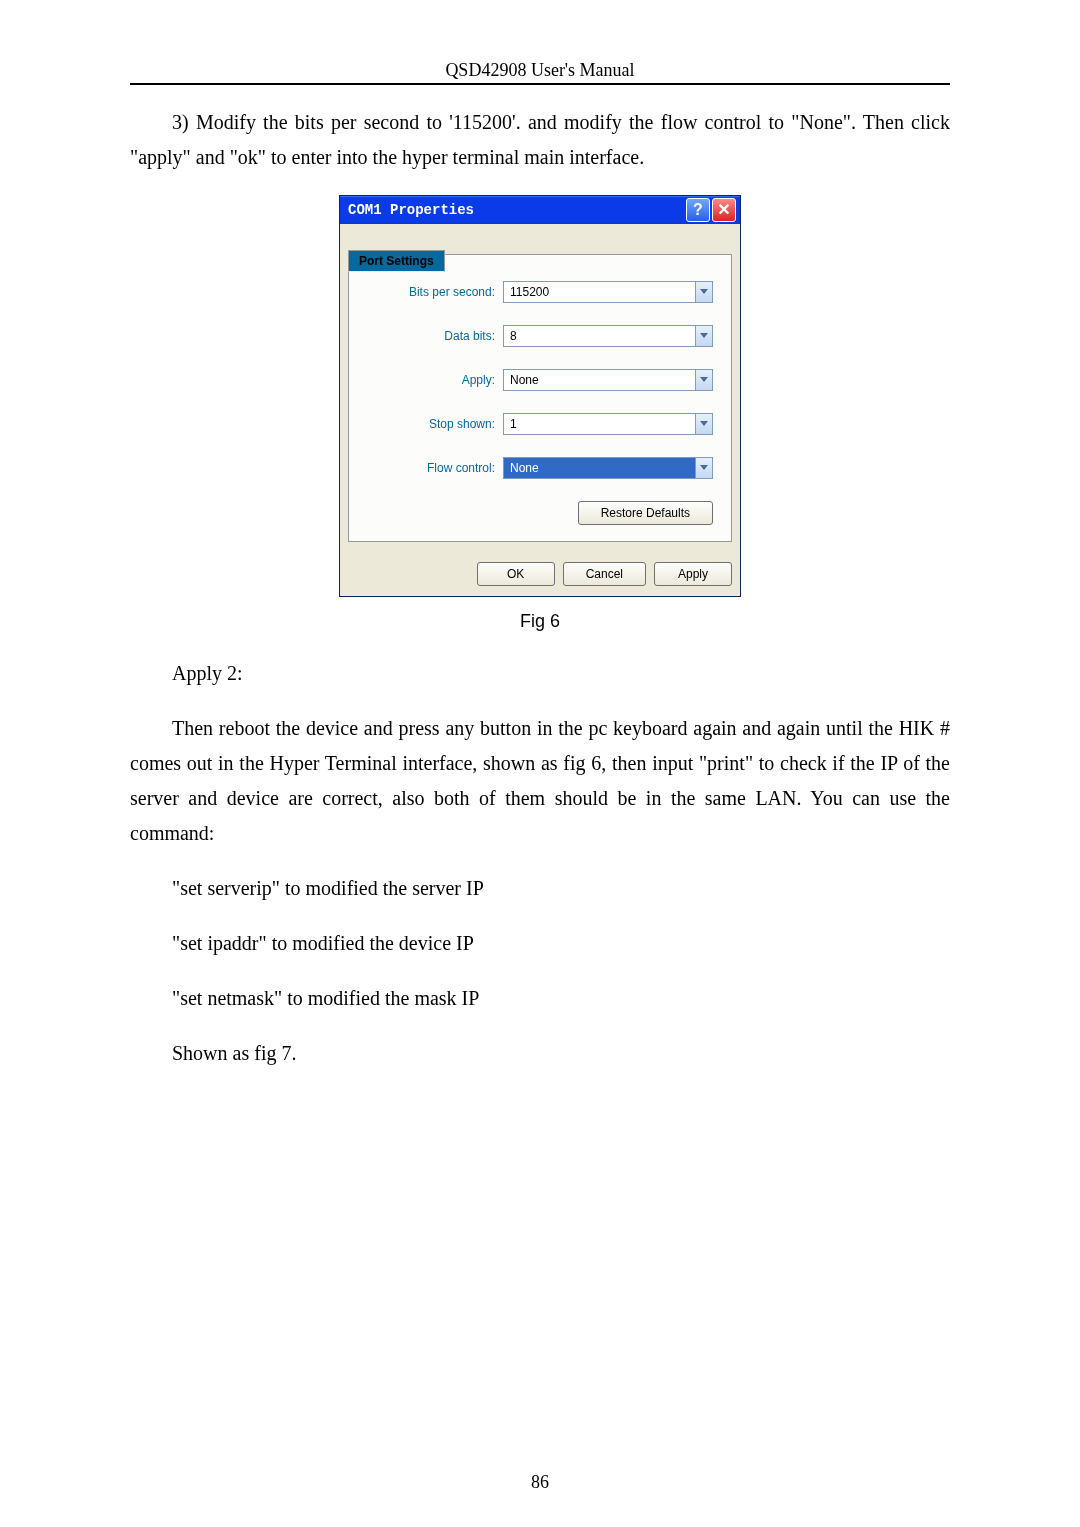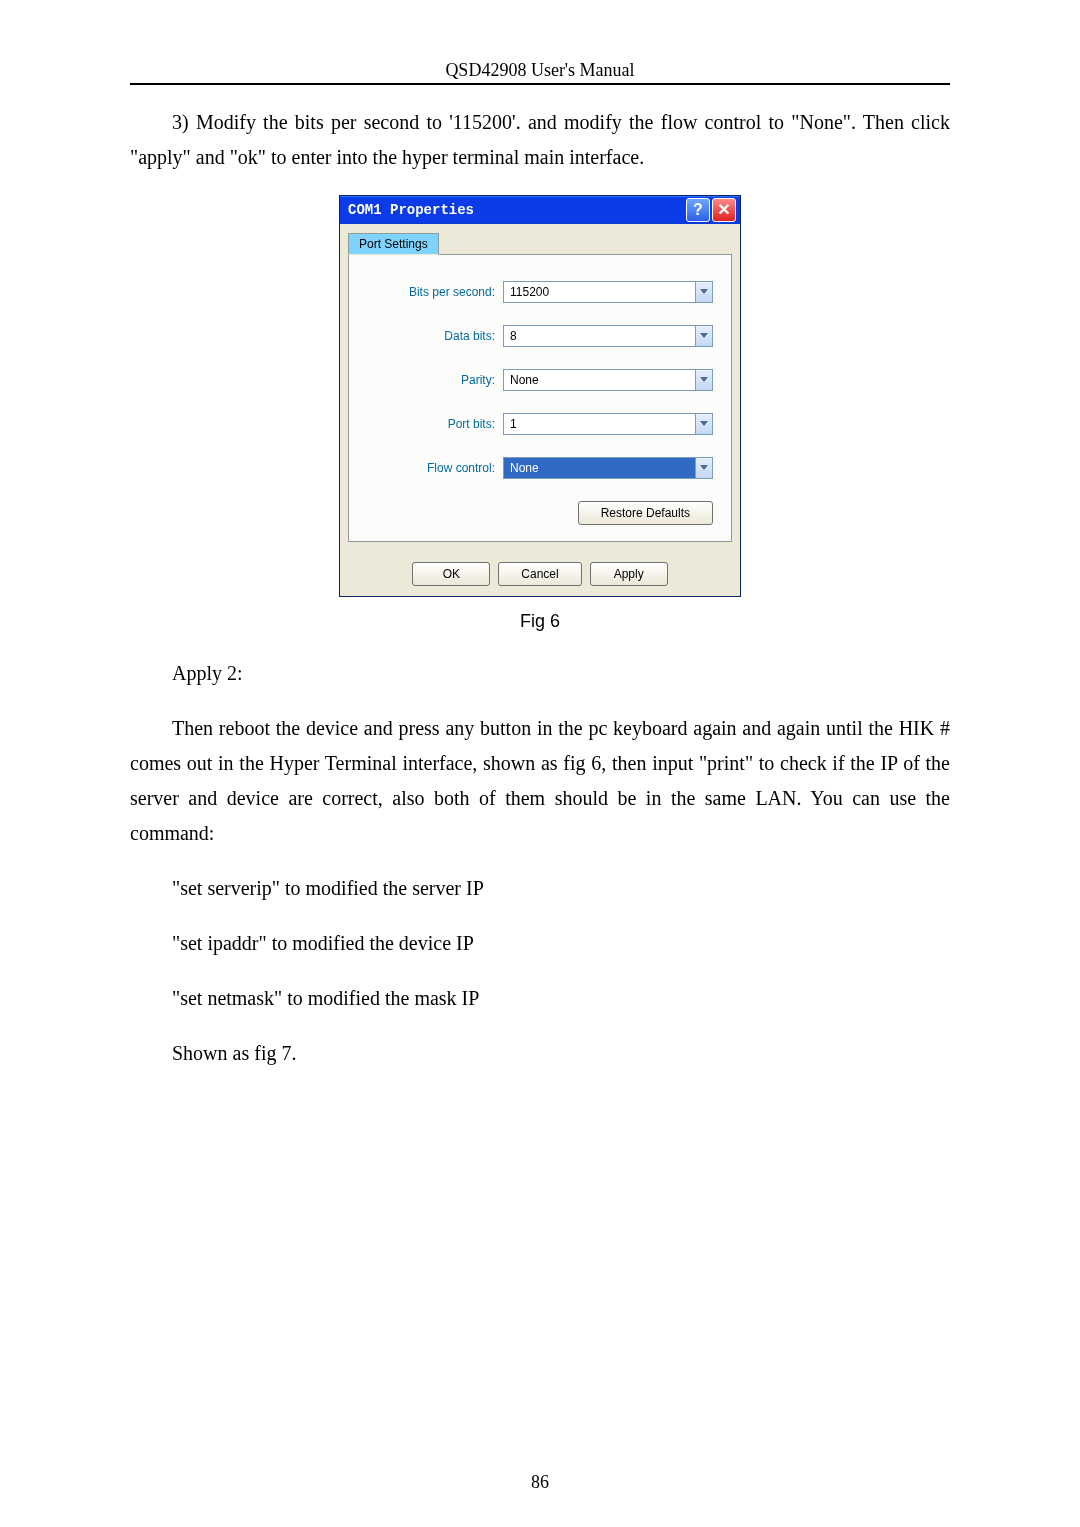--- a/index.html
+++ b/index.html
@@ -85,28 +85,29 @@
     line-height: 1;
   }
   .title-help { background: linear-gradient(to bottom, #6fa6ff, #2a5fe6); color:#fff; }
   .title-close { background: linear-gradient(to bottom, #f88, #d22); color:#fff; }
 
   .tab-area {
     padding: 8px 8px 10px 8px;
   }
   .tab {
     display: inline-block;
-    background: #7dd3fc;
+    background: #0369a1;
     border: 1px solid #919b9c;
     border-bottom: 1px solid #ece9d8;
     padding: 3px 10px 3px 10px;
     position: relative;
-    top: 1px;
+    top: 18px;
     z-index: 2;
     font-size: 12px;
+    font-weight: bold;
   }
   .tab-panel {
     border: 1px solid #919b9c;
     background: #fcfcfa;
     padding: 26px 18px 16px 18px;
     position: relative;
     z-index: 1;
   }
   .form-row {
     display: flex;
@@ -167,21 +168,21 @@
     font-family: Tahoma, Arial, sans-serif;
     padding: 0 22px;
     box-sizing: border-box;
     text-align: center;
     display:inline-flex; align-items:center; justify-content:center;
   }
   .win-btn.wide { min-width: 118px; }
 
   .bottom-buttons {
     display: flex;
-    justify-content: center;
+    justify-content: flex-end;
     gap: 8px;
     padding: 10px 8px 10px 8px;
   }
 </style>
 </head>
 <body>
 
 <div class="page">
   <div class="header-text">QSD42908 User's Manual</div>
   <hr class="rule">
@@ -218,33 +219,33 @@
               <input class="combo-input" value="8" style="">
               <div class="combo-btn">
                 <svg width="8" height="6">
                     <polygon points="0,0 8,0 4,5" fill="#4a6a9c"></polygon>
                   </svg>
               </div>
             </div>
           </div>
 
           <div class="form-row">
-            <div class="form-label">Parity:</div>
+            <div class="form-label">Apply:</div>
             <div class="combo">
               <input class="combo-input" value="None" style="">
               <div class="combo-btn">
                 <svg width="8" height="6">
                     <polygon points="0,0 8,0 4,5" fill="#4a6a9c"></polygon>
                   </svg>
               </div>
             </div>
           </div>
 
           <div class="form-row">
-            <div class="form-label">Port bits:</div>
+            <div class="form-label">Stop shown:</div>
             <div class="combo">
               <input class="combo-input" value="1" style="">
               <div class="combo-btn">
                 <svg width="8" height="6">
                     <polygon points="0,0 8,0 4,5" fill="#4a6a9c"></polygon>
                   </svg>
               </div>
             </div>
           </div>
 

